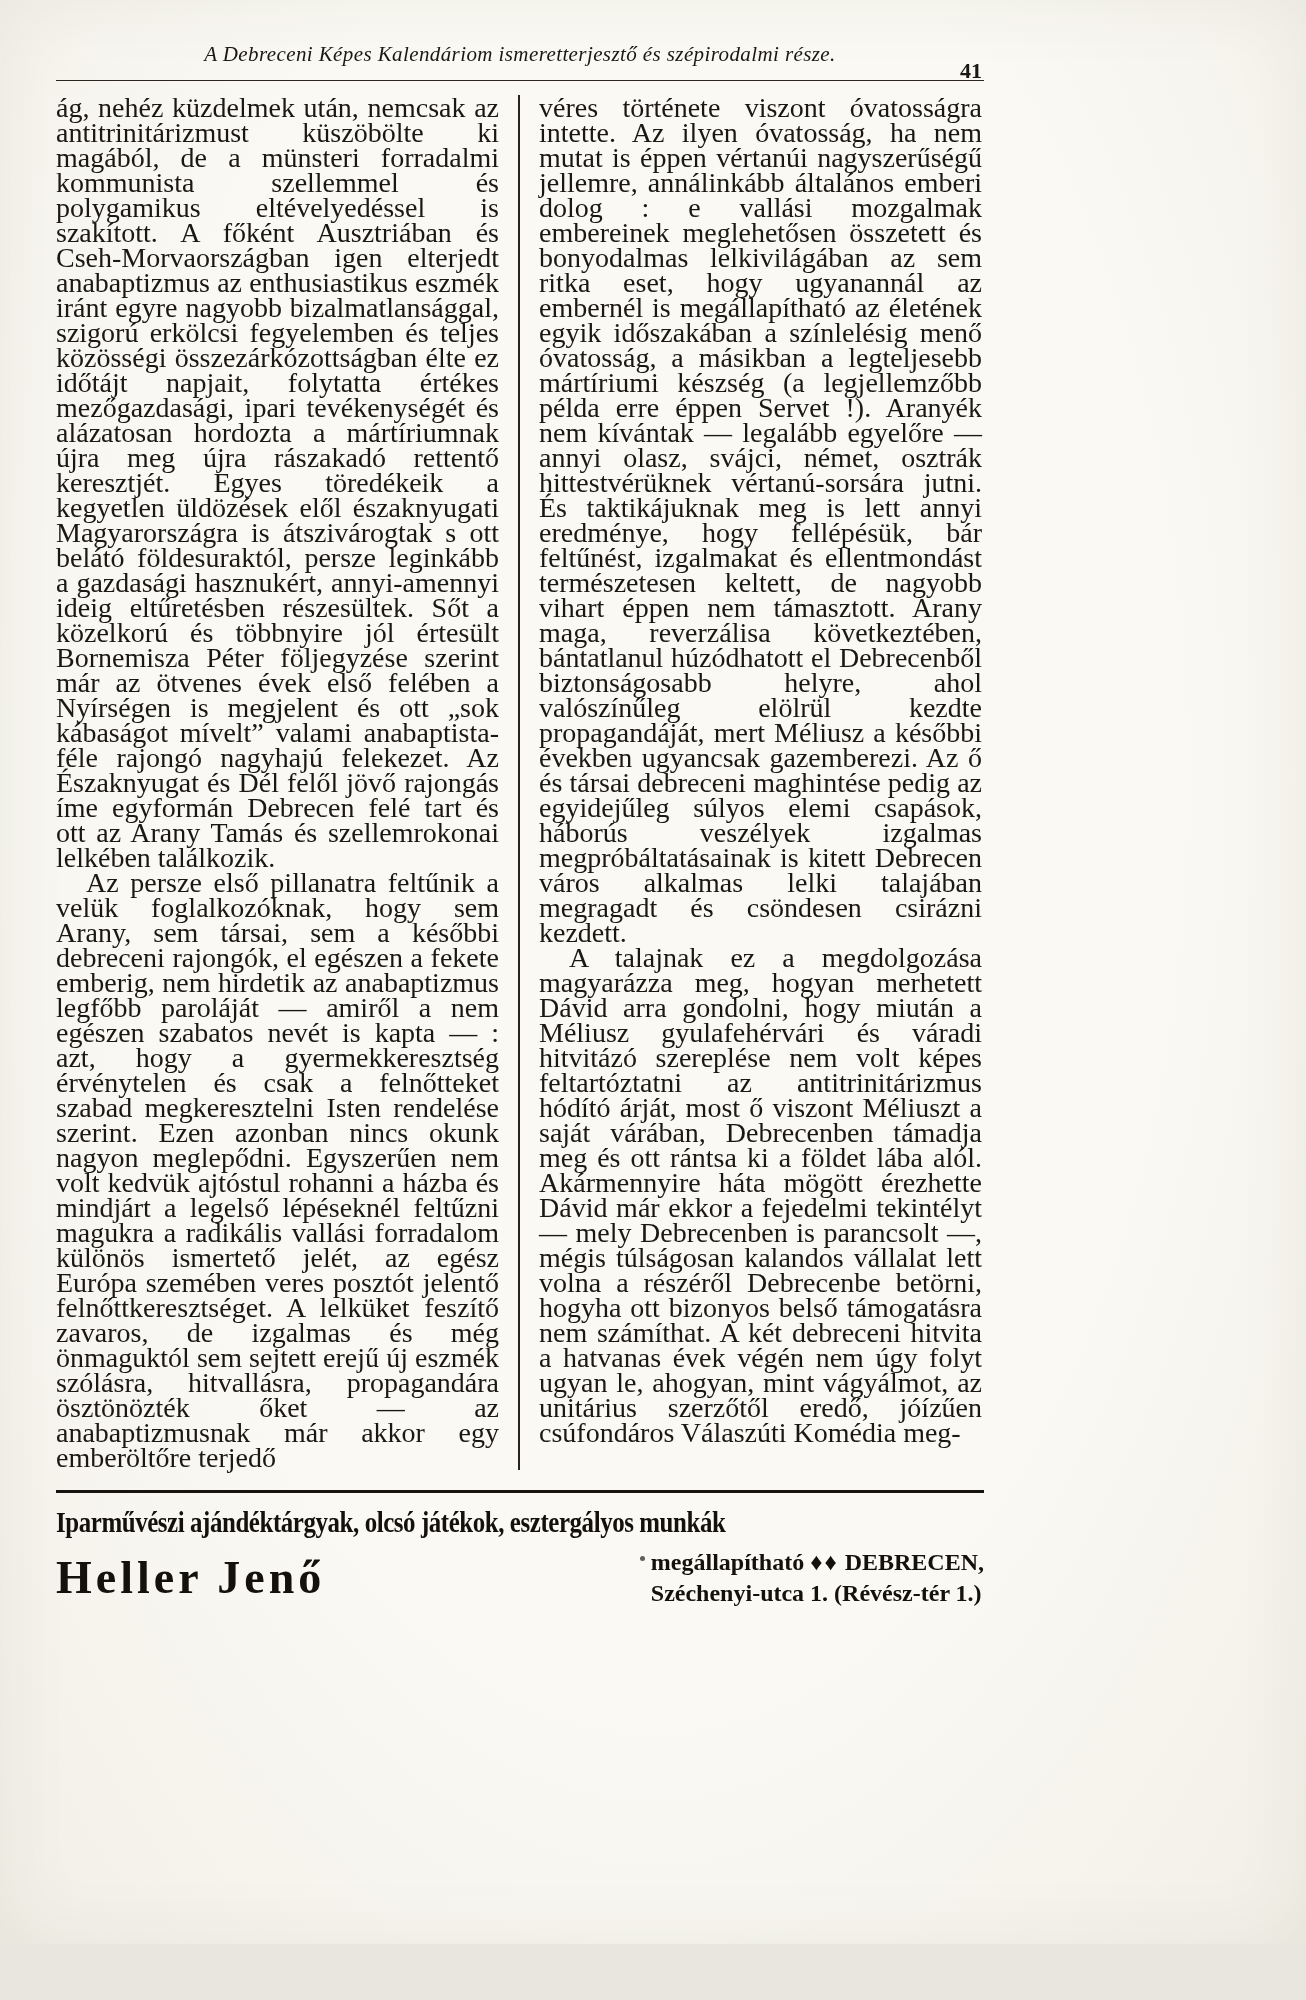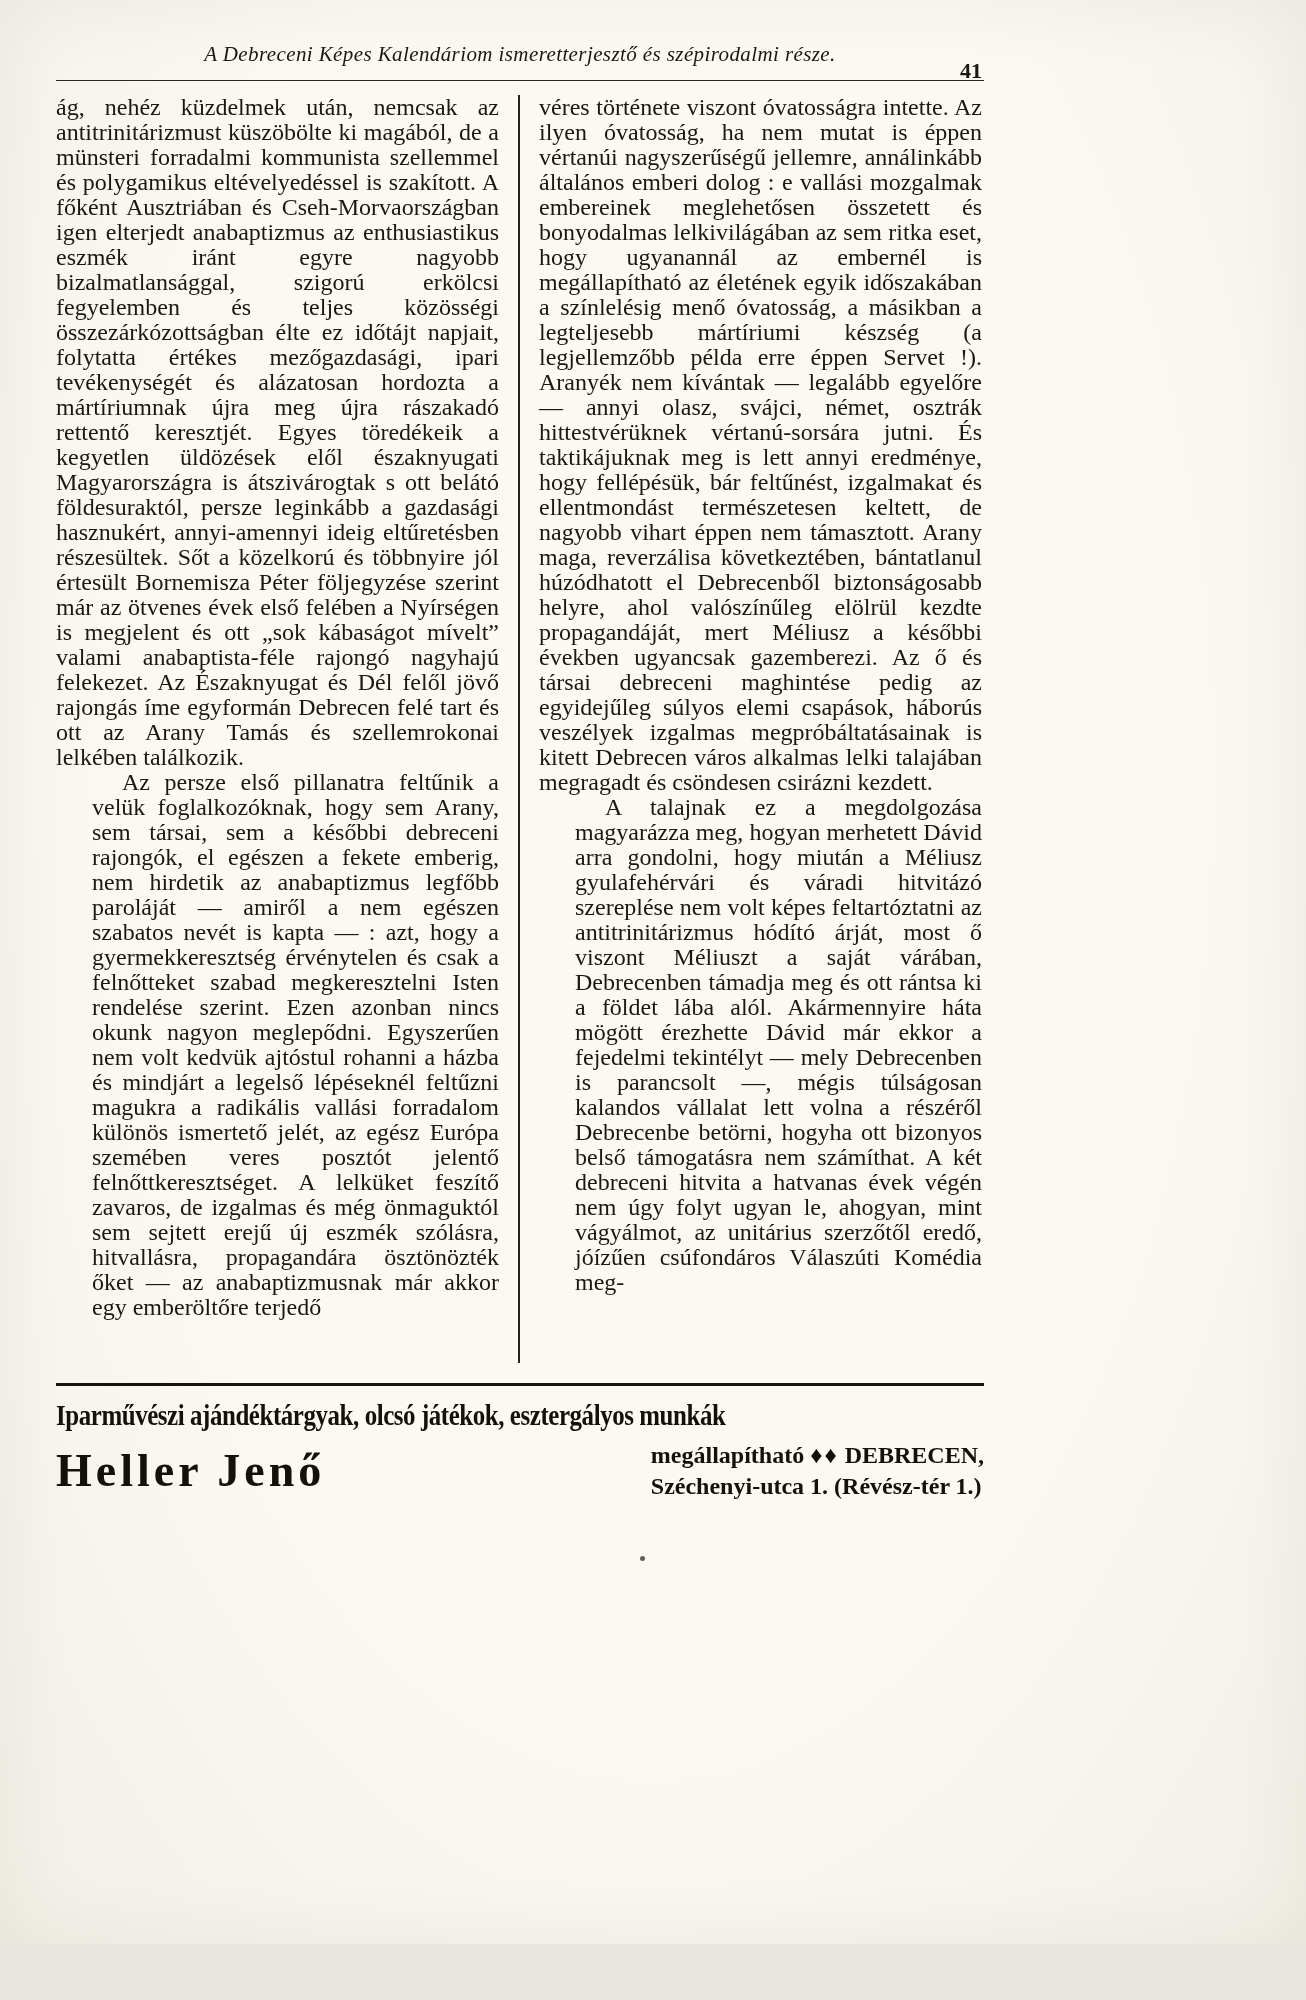--- a/index.html
+++ b/index.html
@@ -45,31 +45,31 @@
     margin: 4px 0 0 0;
   }
   .columns {
     display: flex;
     margin-top: 14px;
     min-height: 1268px;
     align-items: stretch;
   }
   .col {
     width: 443px;
-    font-size: 24px;
+    font-size: 28px;
     line-height: 25px;
     text-align: justify;
   }
   .col-divider {
     width: 2px;
     background: #29231c;
     margin: 0 19px;
   }
   p.para { margin: 0; }
-  p.para.indent { text-indent: 30px; margin-left: 36px; }
+  p.para.indent { text-indent: 30px; }
   .ad-separator {
     border: 0;
     border-top: 3px solid #17130e;
     margin: 20px 0 0 0;
   }
   .ad { padding-top: 12px; font-family: Liberation Serif, serif; }
   .ad-headline {
     font-weight: bold;
     font-size: 30px;
     white-space: nowrap;

